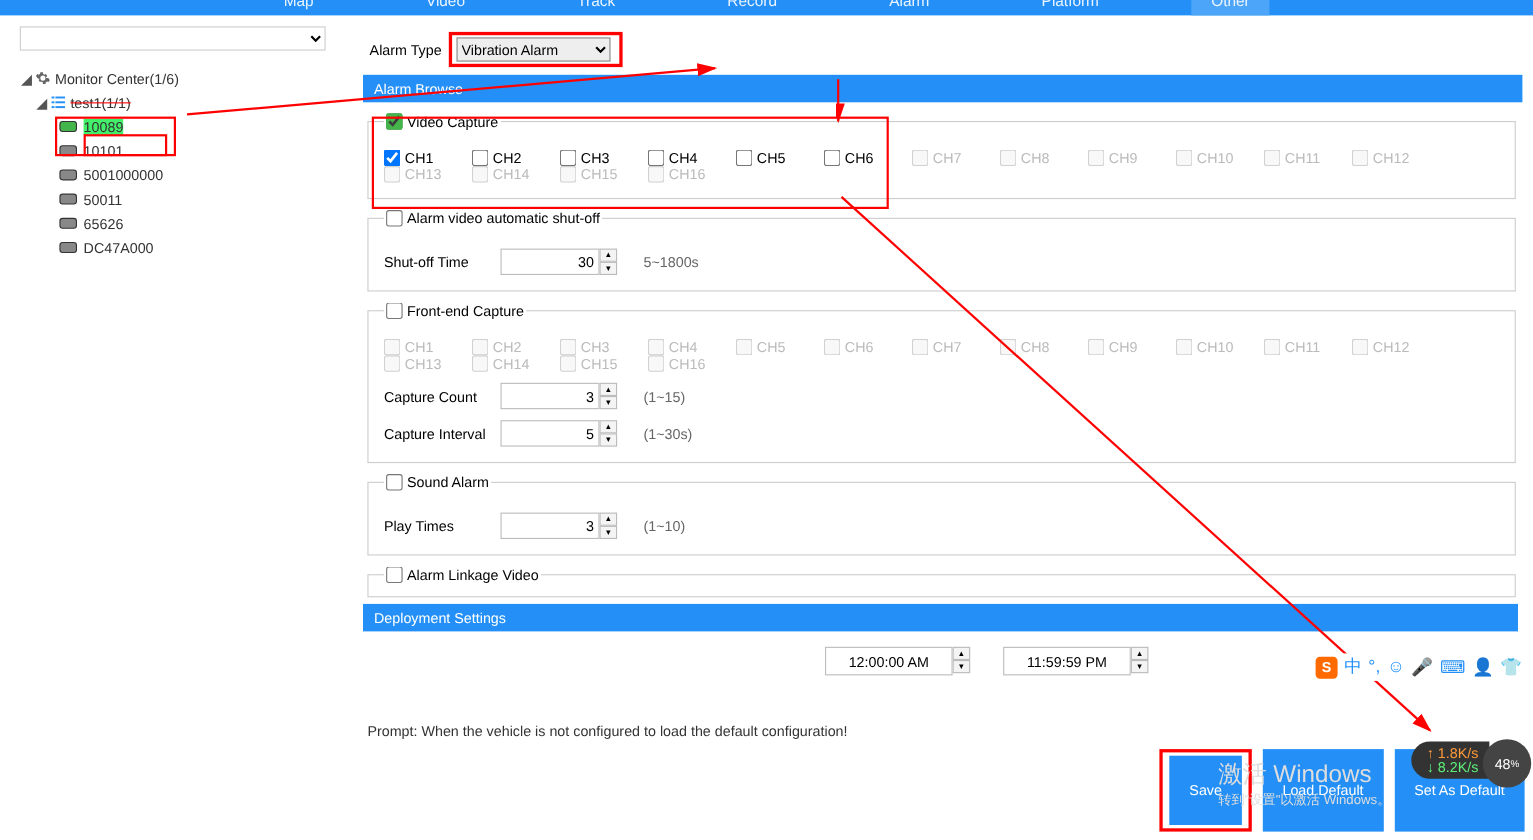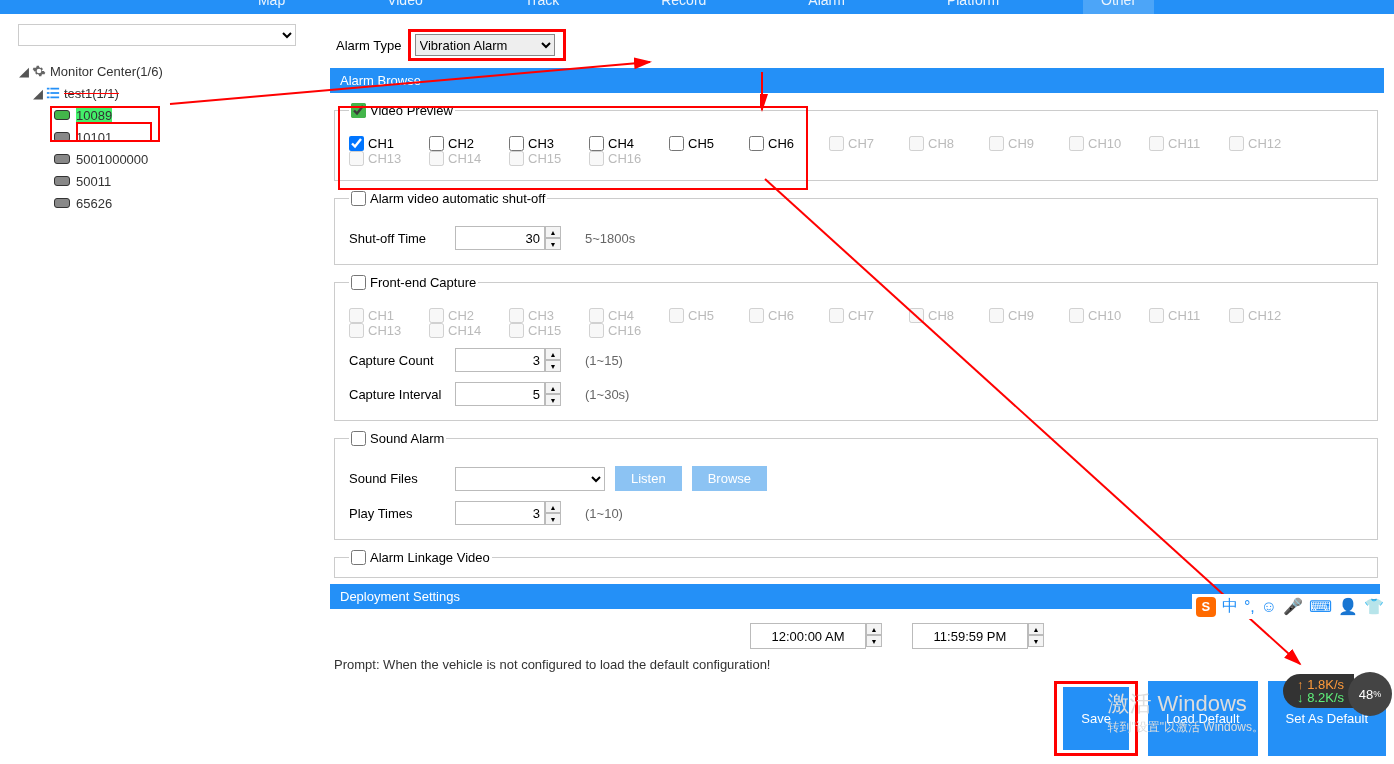--- a/index.html
+++ b/index.html
@@ -135,41 +135,45 @@
           <span>5001000000</span>
         </div>
       <div class="tree-row lvl2">
           <span class="dev-icon"></span>
           <span>50011</span>
         </div>
       <div class="tree-row lvl2">
           <span class="dev-icon"></span>
           <span>65626</span>
         </div>
+      <div class="tree-row lvl2">
+          <span class="dev-icon"></span>
+          <span>DC47A000</span>
+        </div>
     </div>
   </div>
 
   <div class="main">
     <div class="row-alarmtype">
       <label>Alarm Type</label>
       <div class="alarm-select-wrap">
         <select class="alarm-select">
           <option>Vibration Alarm</option>
         </select>
       </div>
     </div>
 
     <div class="section-header">Alarm Browse</div>
 
     <div class="scroll-area">
 
       <fieldset>
         <legend class="chk">
             <input type="checkbox" checked="" style="">
-            <span>Video Preview</span>
+            <span>Video Capture</span>
           </legend>
         <div class="ch-row" id="vp-channels">
             <label class="ch-item">
               <input type="checkbox" checked="" style="">
               <span>CH1</span>
             </label>
             <label class="ch-item">
               <input type="checkbox" style="">
               <span>CH2</span>
             </label>
@@ -343,26 +347,20 @@
             </div>
           <span class="hint">(1~30s)</span>
         </div>
       </fieldset>
 
       <fieldset>
         <legend class="chk">
             <input type="checkbox" style="">
             <span>Sound Alarm</span>
           </legend>
-        <div class="inline-row">
-          <label>Sound Files</label>
-          <select class="select-mini"></select>
-          <button class="btn-lite">Listen</button>
-          <button class="btn-lite">Browse</button>
-        </div>
         <div class="inline-row">
           <label>Play Times</label>
           <div class="numbox">
               <input value="3" style="">
               <div class="spin">
                 <button>▲</button>
                 <button>▼</button>
               </div>
             </div>
           <span class="hint">(1~10)</span>

